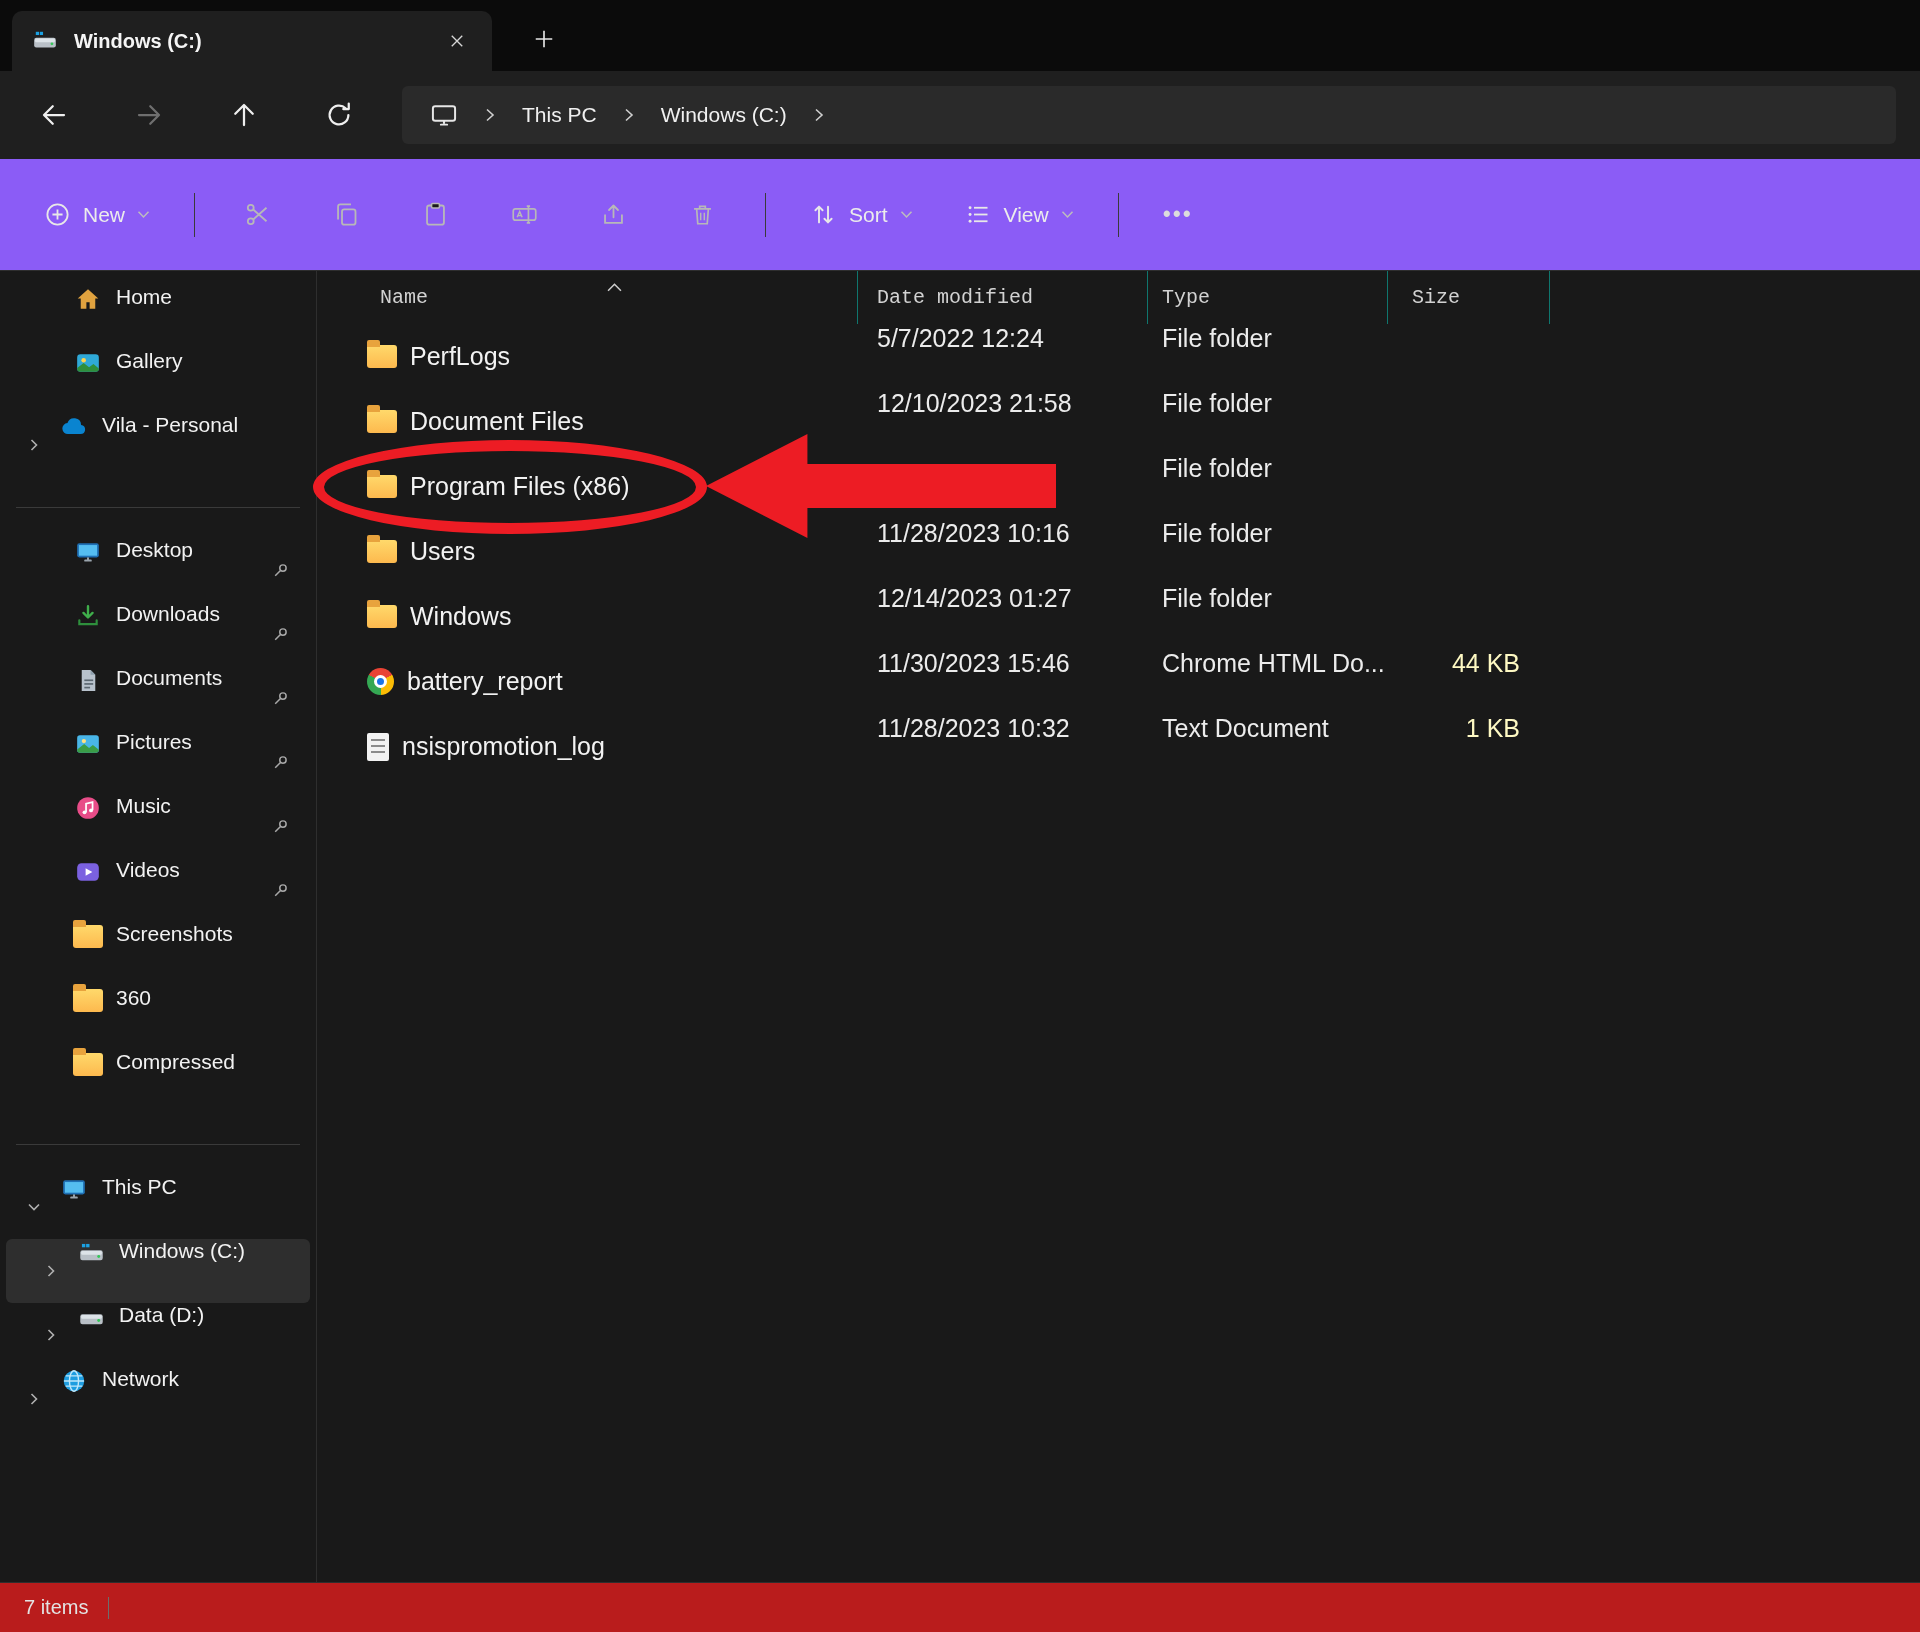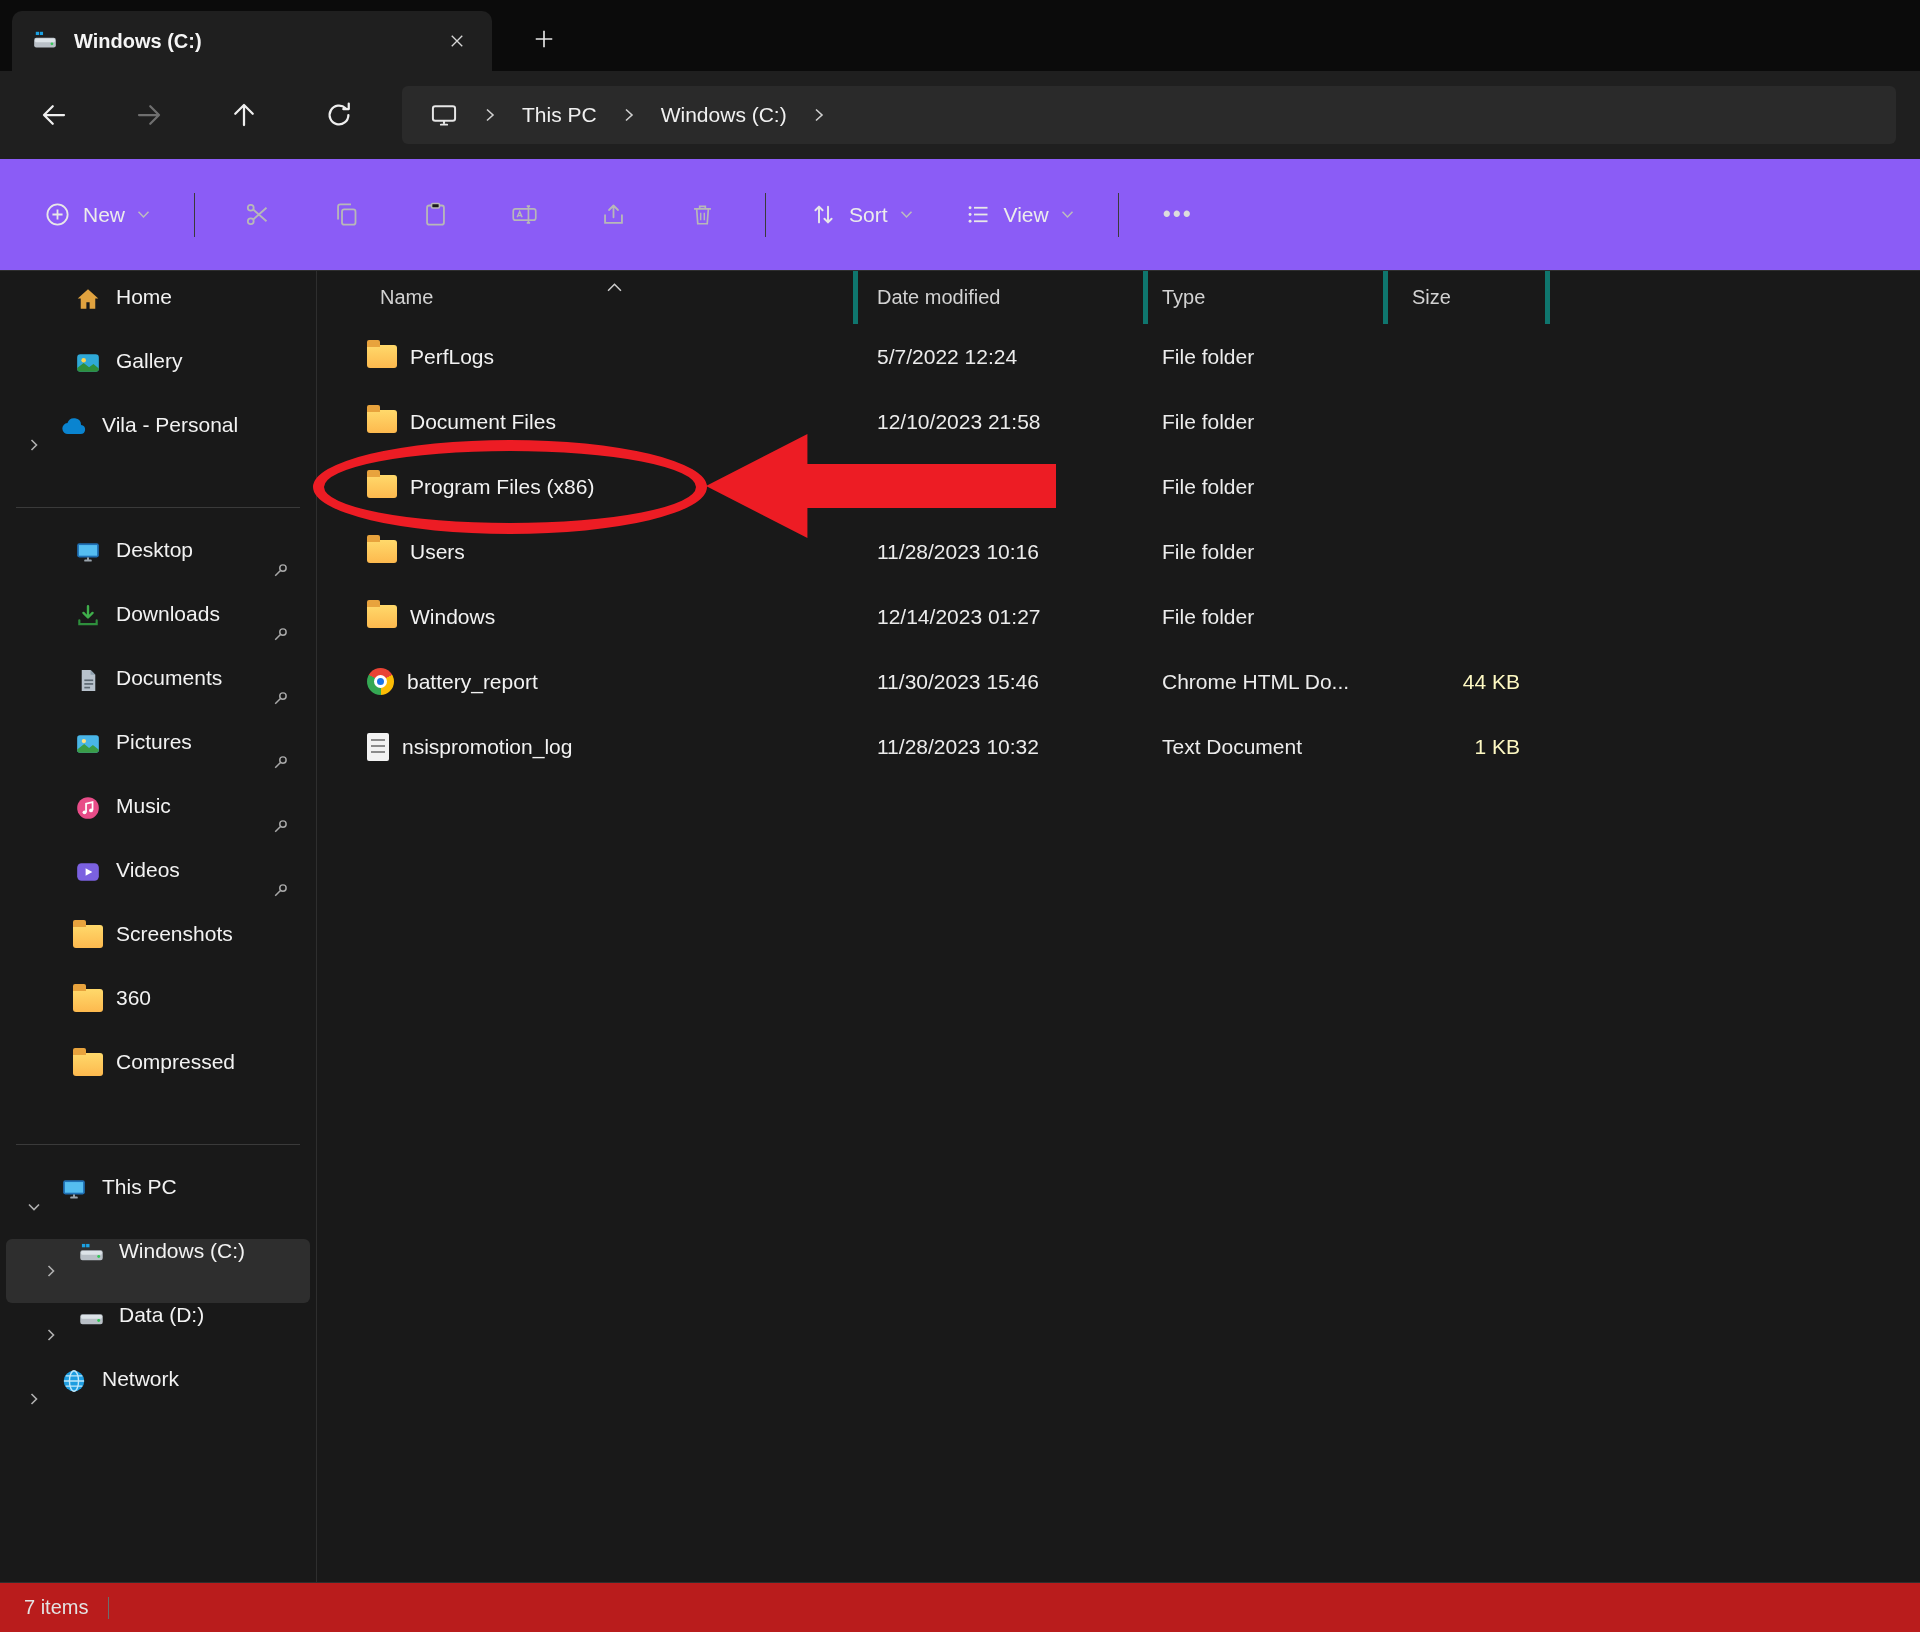--- a/index.html
+++ b/index.html
@@ -57,28 +57,28 @@
   .chev { width:36px; display:flex; align-items:center; justify-content:center; flex-shrink:0; }
   .s-icon { width:28px; height:28px; margin:0 14px 0 22px; display:flex; align-items:center; justify-content:center; flex-shrink:0; }
   .side-item.lvl1 .s-icon, .side-item.haschev .s-icon { margin-left:8px; }
   .side-label { flex:1; color:#f2f2f2; white-space:nowrap; overflow:hidden; }
   .pin { width:20px; margin-right:8px; display:flex; align-items:center; flex-shrink:0; }
   .side-sep { height:1px; background:#3a3a3a; margin:30px 16px; }
 
   
   .main { flex:1; position:relative; }
   .header-row { display:flex; height:53px; color:#d2d2d2; font-size:20px; position:relative; }
-  .hcell { display:flex; align-items:center; height:100%; border-right:5px solid #0f766e; }
+  .hcell { display:flex; align-items:center; height:100%; border-right:1px solid #0f766e;font-family:Liberation Mono, monospace; }
   .h-name { width:541px; padding-left:63px; }
   .h-date { width:290px; padding-left:19px; }
   .h-type { width:240px; padding-left:14px; }
   .h-size { width:162px; padding-left:24px; }
   .sort-caret { position:absolute; left:290px; top:3px; }
 
-  .row { display:flex; height:65px; align-items:center; font-size:21px; }
+  .row { display:flex; height:65px; font-size:25px; }
   .c-name { width:541px; padding-left:50px; display:flex; align-items:center; gap:13px; }
   .c-date { width:290px; padding-left:19px; color:#ececec; }
   .c-type { width:240px; padding-left:14px; color:#ececec; }
   .c-size { width:162px; padding-right:30px; text-align:right; color:#fef9c3; }
 
   
   .icon-folder { width:30px; height:23px; position:relative; border-radius:2px 3px 3px 3px;
     background:linear-gradient(180deg,#ffd96b 0%,#fdb94e 100%); flex-shrink:0; }
   .icon-folder::before { content:''; position:absolute; top:-5px; left:0; width:13px; height:7px;
     border-radius:2px 2px 0 0; background:#e8a33d; }

